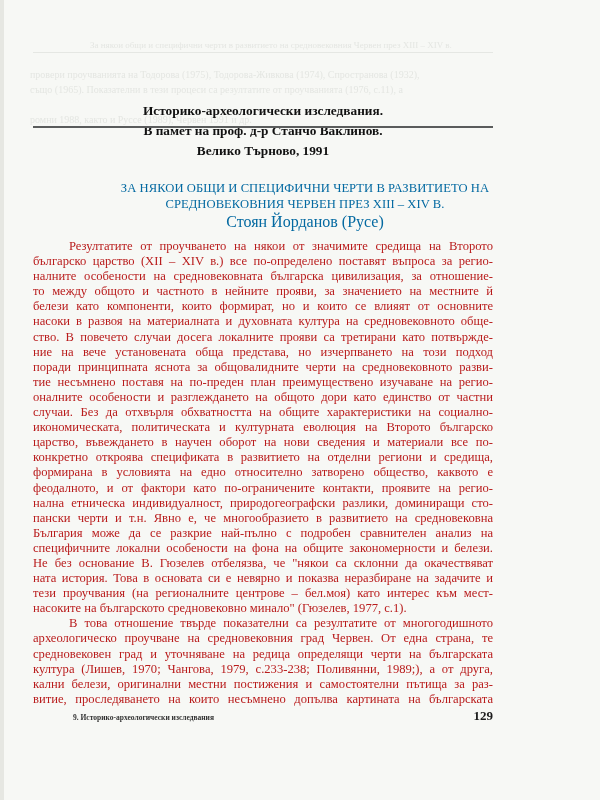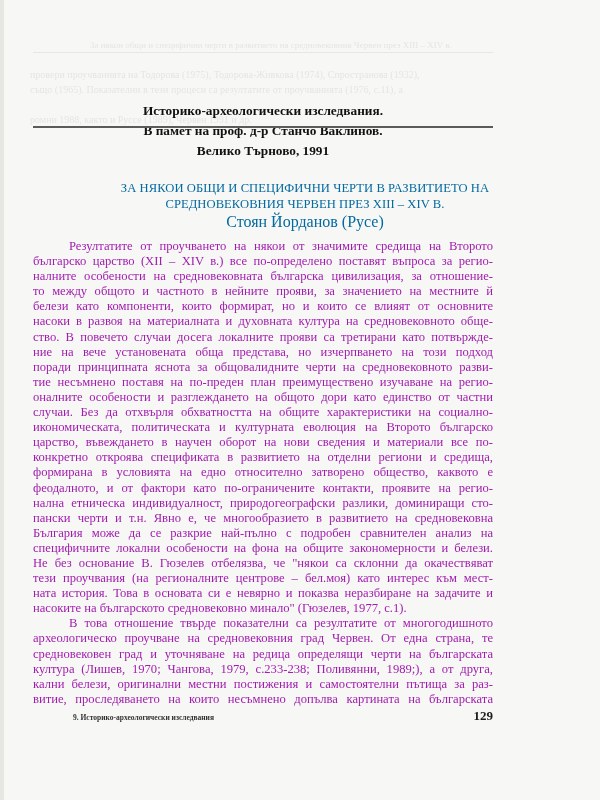--- a/index.html
+++ b/index.html
@@ -72,21 +72,21 @@
     .author {
       font-size: 16px;
       line-height: 18px;
       margin-top: 1px;
     }
     .body {
       position: absolute;
       left: 33px; width: 460px;
       top: 239px;
       font-family: "Liberation Serif", serif;
-      color: #a21caf;
+      color: #b91c1c;
       font-size: 12.6px;
       line-height: 15.1px;
     }
     .body p {
       margin: 0;
       text-align: justify;
     }
     .body .ln {
       display: block;
       text-align: justify;
@@ -162,22 +162,22 @@
       <span class="ln">икономическата, политическата и културната еволюция на Второто българско</span>
       <span class="ln">царство, въвеждането в научен оборот на нови сведения и материали все по-</span>
       <span class="ln">конкретно откроява спецификата в развитието на отделни региони и средища,</span>
       <span class="ln">формирана в условията на едно относително затворено общество, каквото е</span>
       <span class="ln">феодалното, и от фактори като по-ограничените контакти, проявите на регио-</span>
       <span class="ln">нална етническа индивидуалност, природогеографски разлики, доминиращи сто-</span>
       <span class="ln">пански черти и т.н. Явно е, че многообразието в развитието на средновековна</span>
       <span class="ln">България може да се разкрие най-пълно с подробен сравнителен анализ на</span>
       <span class="ln">специфичните локални особености на фона на общите закономерности и белези.</span>
       <span class="ln">Не без основание В. Гюзелев отбелязва, че "някои са склонни да окачествяват</span>
+      <span class="ln">ната история. Това в основата си е невярно и показва неразбиране на задачите и</span>
       <span class="ln">тези проучвания (на регионалните центрове – бел.моя) като интерес към мест-</span>
-      <span class="ln">ната история. Това в основата си е невярно и показва неразбиране на задачите и</span>
       <span class="ln last">насоките на българското средновековно минало" (Гюзелев, 1977, с.1).</span>
     </p>
     <p>
       <span class="ln indent">В това отношение твърде показателни са резултатите от многогодишното</span>
       <span class="ln">археологическо проучване на средновековния град Червен. От една страна, те</span>
       <span class="ln">средновековен град и уточняване на редица определящи черти на българската</span>
       <span class="ln">култура (Лишев, 1970; Чангова, 1979, с.233-238; Поливянни, 1989;), а от друга,</span>
       <span class="ln">кални белези, оригинални местни постижения и самостоятелни пътища за раз-</span>
       <span class="ln">витие, проследяването на които несъмнено допълва картината на българската</span>
     </p>

